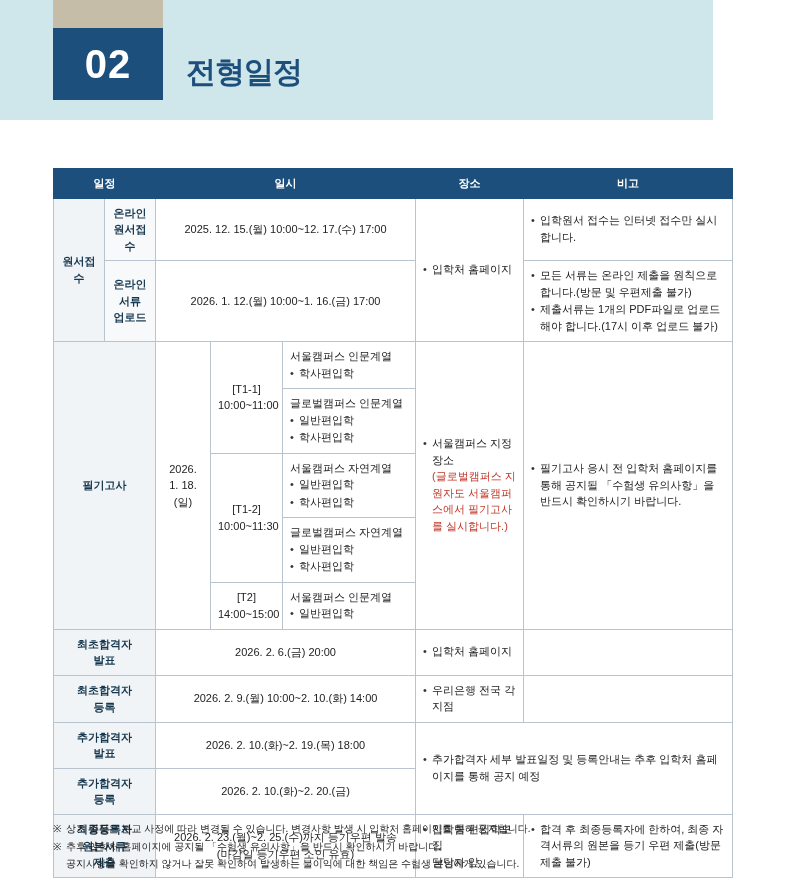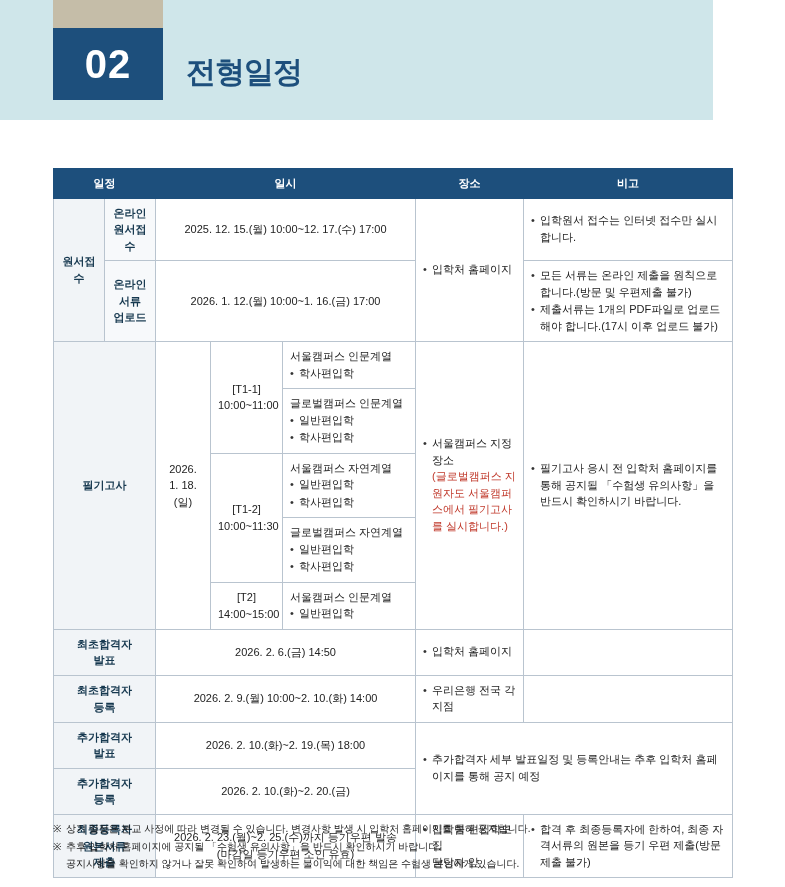--- a/index.html
+++ b/index.html
@@ -283,21 +283,21 @@
           <div>서울캠퍼스 인문계열</div>
           <ul class="bl">
             <li>일반편입학</li>
           </ul>
         </td>
       </tr>
 
       <tr>
         <td class="rowhead" colspan="2" style="white-space:pre-line">최초합격자
 발표</td>
-        <td class="c-center cell-plain" colspan="3" style="padding:14px 7px">2026. 2. 6.(금) 14:50</td>
+        <td class="c-center cell-plain" colspan="3" style="padding:14px 7px">2026. 2. 6.(금) 20:00</td>
         <td class="c-left cell-plain">
           <ul class="bl">
             <li>입학처 홈페이지</li>
           </ul>
         </td>
         <td class="cell-plain"></td>
       </tr>
 
       <tr>
         <td class="rowhead" colspan="2" style="white-space:pre-line">최초합격자

